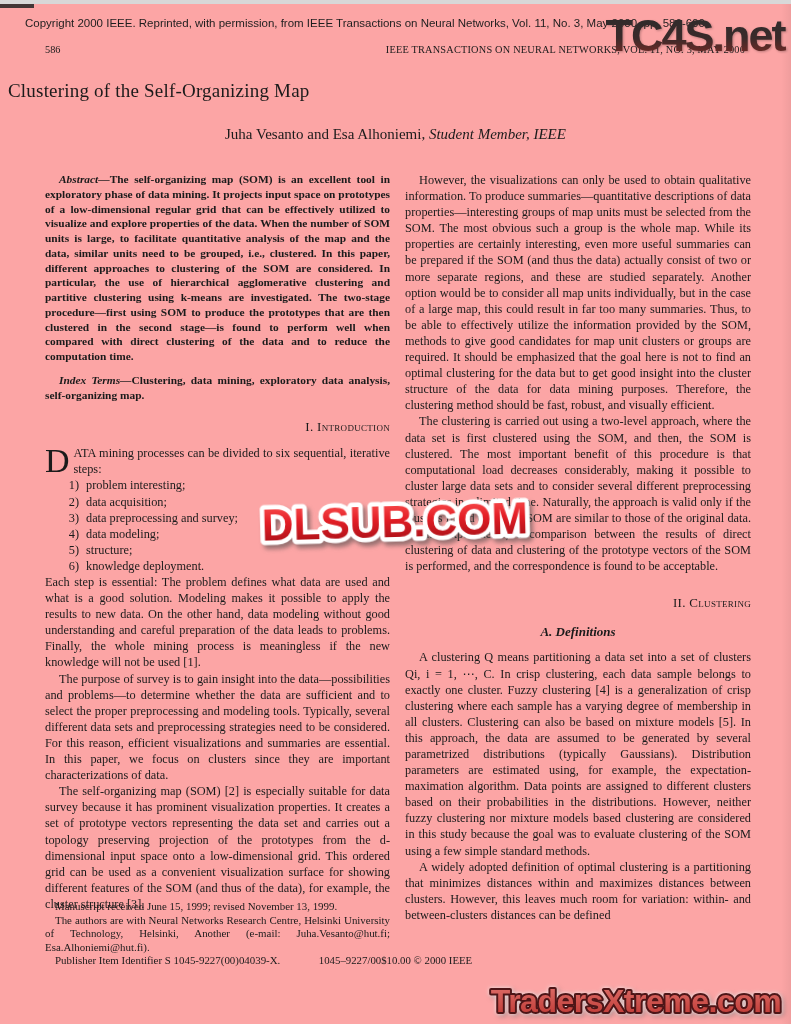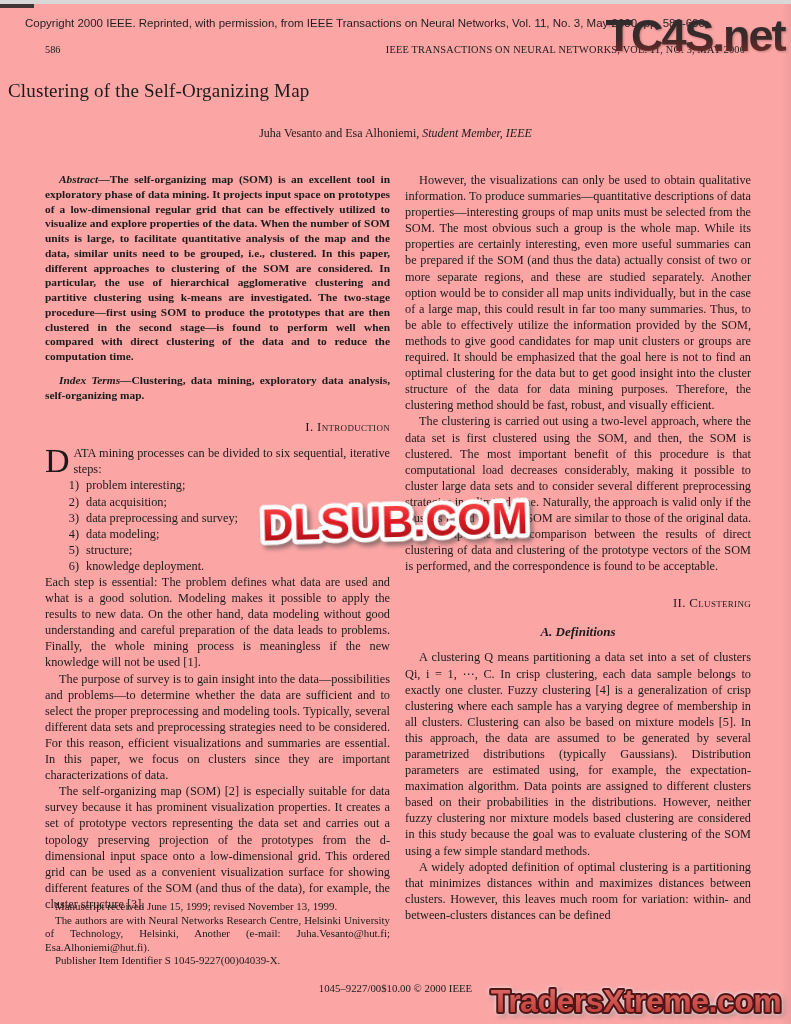--- a/index.html
+++ b/index.html
@@ -16,21 +16,21 @@
   .copyright-line{
     position:absolute;left:25px;top:13px;width:720px;
     font-family:"Liberation Sans",sans-serif;font-size:11.5px;color:#1e1e1e;
   }
   .running-header{position:absolute;left:45px;right:46px;top:40px;font-size:10.3px;}
   .running-header .pageno{position:absolute;left:0;top:0;}
   .running-header .journal{position:absolute;right:0;top:0;letter-spacing:.2px;}
 
   .paper-title{position:absolute;left:8px;top:76px;width:100%;text-align:left;
     font-size:19px;letter-spacing:.2px;}
-  .paper-authors{position:absolute;left:0;top:122px;width:100%;text-align:center;font-size:12px;}
+  .paper-authors{position:absolute;left:0;top:122px;width:100%;text-align:center;font-size:15px;}
   .paper-authors .membership{font-style:italic;}
 
   .col{position:absolute;top:168px;width:345px;text-align:justify;
     font-size:12.3px;line-height:16.1px;hyphens:auto;-webkit-hyphens:auto;}
   .col-left{left:45px;}
   .col-right{left:405px;width:346px;}
 
   .abstract,.index-terms{font-weight:700;font-size:11.4px;line-height:14.75px;margin:0;}
   .abstract{text-indent:14px;}
   .index-terms{text-indent:14px;margin-top:9px;}
@@ -47,21 +47,21 @@
   .dropcap{float:left;font-size:34px;line-height:27px;padding:2px 4px 0 0;font-weight:400;}
 
   .steps-list{margin:0 0 0 14px;padding:0;}
   .li-row{display:flex;text-align:left;}
   .li-num{width:20px;flex:none;text-align:right;margin-right:7px;}
 
   .footnotes{position:absolute;left:45px;top:896px;width:345px;
     font-size:10.9px;line-height:13.6px;text-align:justify;}
   .footnotes p{margin:0;text-indent:10px;}
 
-  .page-footer{position:absolute;left:0;top:978px;width:791px;text-align:center;font-size:10.8px;}
+  .page-footer{position:absolute;left:0;top:950px;width:791px;text-align:center;font-size:10.8px;}
 
   
   .wm{position:absolute;pointer-events:none;}
   .wm-tc4s{right:-10px;top:2px;}
   .wm-tc4s svg{filter:drop-shadow(1px 1px 1px rgba(0,0,0,.25));}
   .wm-dlsub{left:247px;top:483px;transform:rotate(-1.6deg);}
   .wm-dlsub svg{filter:drop-shadow(3px 4px 2px rgba(70,70,70,.55));}
   .wm-traders{right:-4px;top:972px;}
   .wm-traders svg{filter:drop-shadow(0 0 2px rgba(255,255,255,.85)) drop-shadow(2px 2px 2px rgba(90,90,90,.45));}
   .wm text{font-family:"Liberation Sans",sans-serif;font-weight:700;}

